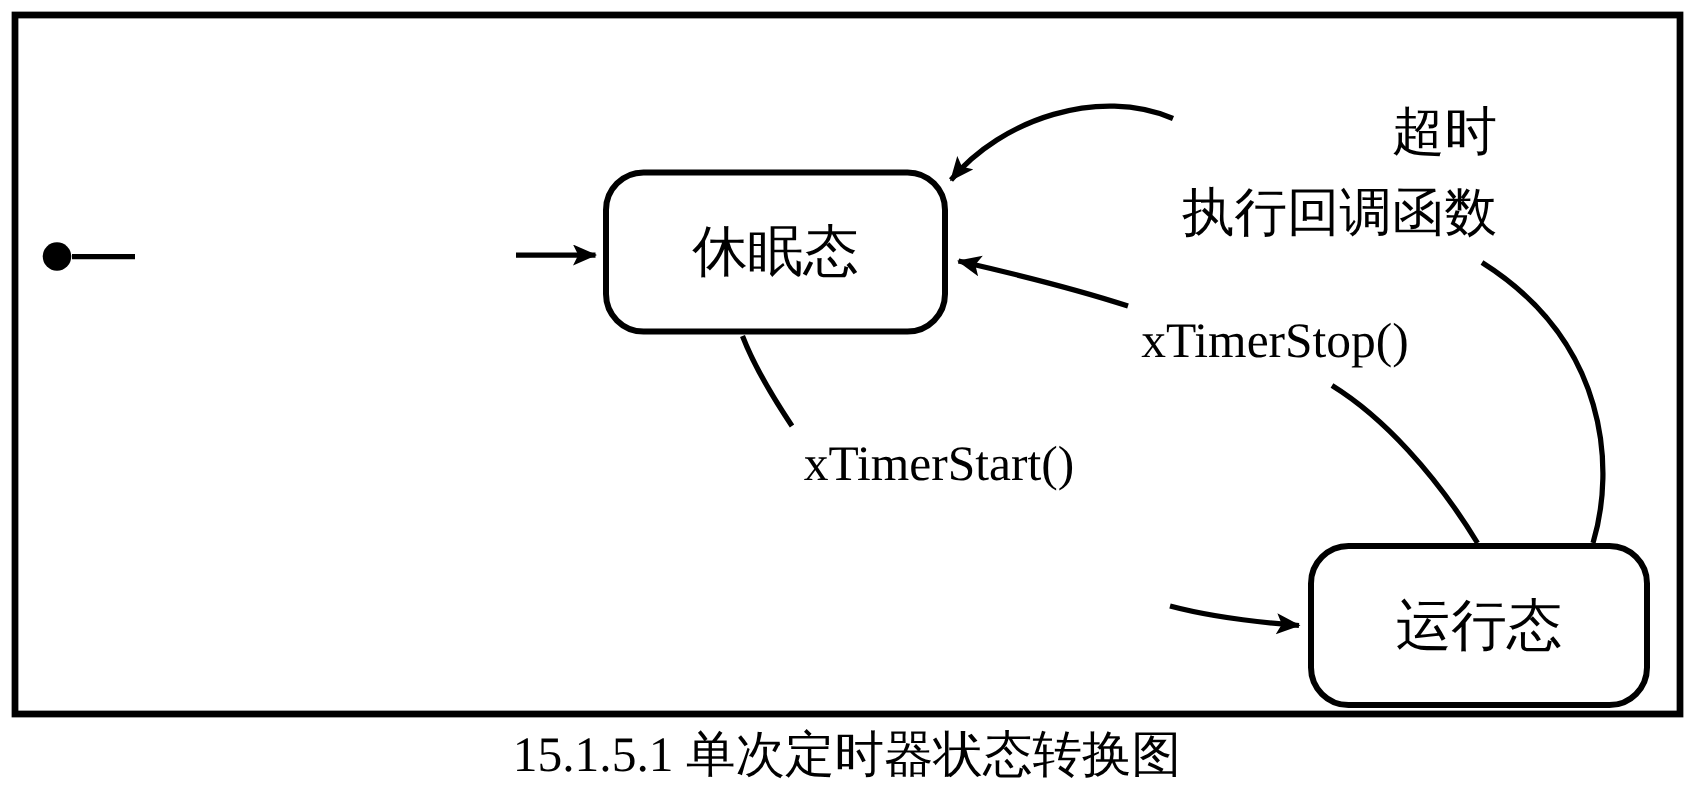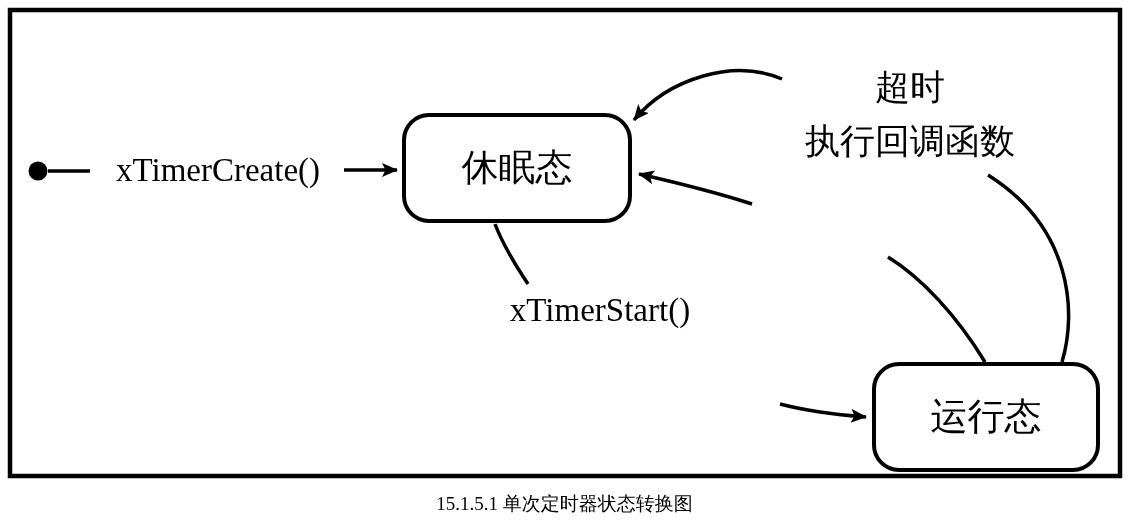--- a/index.html
+++ b/index.html
@@ -43,25 +43,25 @@
     font-size: 37px;
     display: flex;
     align-items: center;
     justify-content: center;
     text-align: center;
   }
   .state-label-dormant { left: 402px; top: 113px; width: 230px; height: 110px; }
   .state-label-running { left: 872px; top: 362px; width: 228px; height: 110px; font-family: Liberation Mono, monospace; }
   .create-label { left: 100px; top: 151px; width: 236px; }
   .stop-label   { left: 744px; top: 209px; width: 212px; }
-  .start-block  { left: 420px; top: 288px; width: 360px; line-height: 45px; }
-  .timeout-block{ left: 786px; top: 61px;  width: 248px; }
+  .start-block  { left: 446px; top: 288px; width: 360px; line-height: 45px; }
+  .timeout-block{ left: 750px; top: 61px;  width: 248px; text-align: right; }
   .caption {
     left: 0px; top: 487px; width: 1129px;
-    font-size: 19px;
+    font-size: 33px;
     line-height: 34px;
     text-align: center;
   }
 </style>
 </head>
 <body>
 
 <div class="canvas">
 
   <svg class="lines-layer" width="1129" height="525" viewBox="0 0 1129 525" xmlns="http://www.w3.org/2000/svg">
@@ -91,27 +91,27 @@
     <path d="M752,204 C712,191 674,182 639,174" fill="none" stroke="#000000" stroke-width="3.5" marker-end="url(#arrow)"></path>
 
     <path d="M1062,362 C1077,312 1072,228 988,175" fill="none" stroke="#000000" stroke-width="3.5"></path>
 
     <path d="M782,79 C733,58 668,79 634,120" fill="none" stroke="#000000" stroke-width="3.5" marker-end="url(#arrow)"></path>
   </svg>
 
   <div class="state-label-dormant">休眠态</div>
   <div class="state-label-running">运行态</div>
 
-  <div class="txt fn-label create-label">xTimerCreate()</div>
 
   <div class="txt cjk-label timeout-block">
     <div>超时</div>
     <div>执行回调函数</div>
   </div>
 
+  <div class="txt fn-label stop-label">xTimerStop()</div>
 
   <div class="txt fn-label start-block">
     <div>xTimerStart()</div>
   </div>
 
   <div class="txt caption">15.1.5.1  单次定时器状态转换图</div>
 
 </div>
 
 </body></html>

